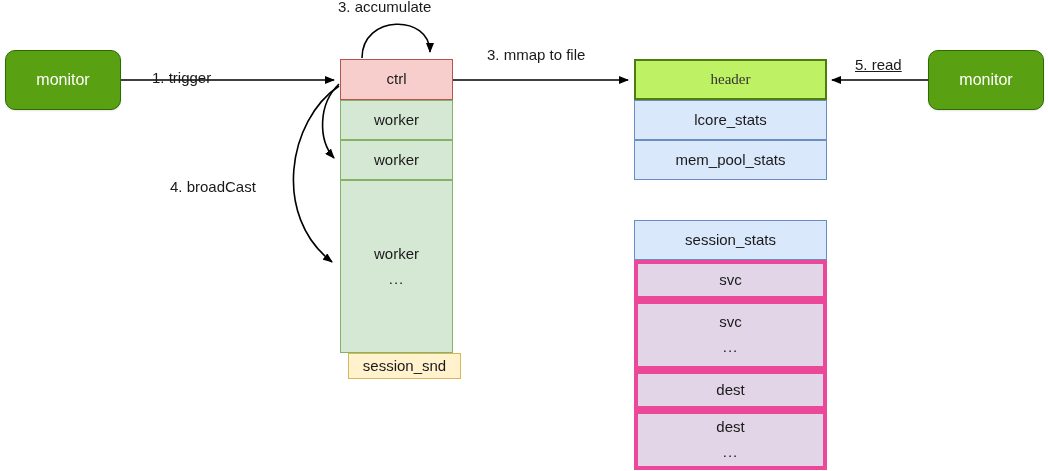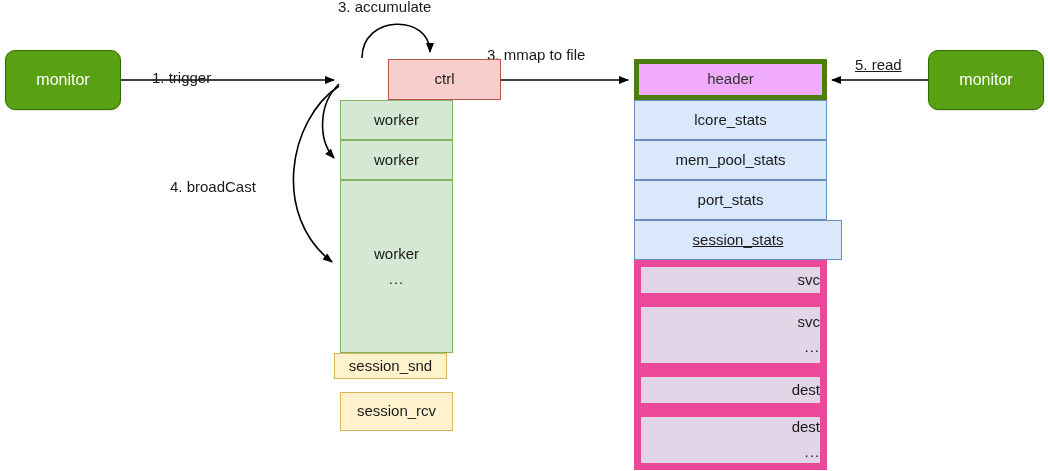--- a/index.html
+++ b/index.html
@@ -55,32 +55,32 @@
   .worker-box {
     background: #d5e8d4;
     border: 1px solid #82b366;
     text-align: center;
   }
   .session-box {
     background: #fff2cc;
     border: 1px solid #d6b656;
   }
   .header-box {
-    background: #f0abfc;
-    border: 5px solid #4d7c0f;
+    background: #bef264;
+    border: 2px solid #4d7c0f;
     color: #333333;
+    font-family: Liberation Serif, serif;
   }
   .stats-box {
     background: #dae8fc;
     border: 1px solid #6c8ebf;
   }
   .svc-box {
     background: #e1d5e7;
-    border: 7px solid #ec4899;
-    align-items: flex-end;
+    border: 4px solid #ec4899;
   }
   .ellipsis {
     font-size: 15px;
     letter-spacing: 1px;
     margin-top: 6px;
     color: #1a1a1a;
   }
   .edge-label {
     position: absolute;
     font-size: 15px;
@@ -125,62 +125,56 @@
   <div class="edge-label" style="left:855px; top:56px;text-decoration:underline;">5. read</div>
 
   <div class="node monitor" style="left:5px; top:50px; width:116px; height:60px;">
     <span>monitor</span>
   </div>
 
   <div class="node monitor" style="left:928px; top:50px; width:116px; height:60px;">
     <span>monitor</span>
   </div>
 
-  <div class="node ctrl-box" style="left:340px; top:59px; width:113px; height:41px;margin-left:48px;">
+  <div class="node ctrl-box" style="left:340px; top:59px; width:113px; height:41px;">
     <span>ctrl</span>
   </div>
 
   <div class="node worker-box" style="left:340px; top:100px; width:113px; height:40px;">
     <span>worker</span>
   </div>
 
   <div class="node worker-box" style="left:340px; top:140px; width:113px; height:40px;">
     <span>worker</span>
   </div>
 
   <div class="node worker-box" style="left:340px; top:180px; width:113px; height:173px;">
     <span>worker</span>
     <span class="ellipsis">...</span>
   </div>
 
-  <div class="node session-box" style="left:334px; top:353px; width:113px; height:26px;">
+  <div class="node session-box" style="left:348px; top:353px; width:113px; height:26px;">
     <span>session_snd</span>
   </div>
 
-  <div class="node session-box" style="left:340px; top:392px; width:113px; height:39px;">
-    <span>session_rcv</span>
-  </div>
 
   <div class="node header-box" style="left:634px; top:59px; width:193px; height:41px;">
     <span>header</span>
   </div>
 
   <div class="node stats-box" style="left:634px; top:100px; width:193px; height:40px;">
     <span>lcore_stats</span>
   </div>
 
   <div class="node stats-box" style="left:634px; top:140px; width:193px; height:40px;">
     <span>mem_pool_stats</span>
   </div>
 
-  <div class="node stats-box" style="left:634px; top:180px; width:193px; height:40px;">
-    <span>port_stats</span>
-  </div>
 
-  <div class="node stats-box" style="left:634px; top:220px; width:208px; height:40px;text-decoration:underline;">
+  <div class="node stats-box" style="left:634px; top:220px; width:193px; height:40px;">
     <span>session_stats</span>
   </div>
 
   <div class="node svc-box" style="left:634px; top:260px; width:193px; height:40px;">
     <span>svc</span>
   </div>
 
   <div class="node svc-box" style="left:634px; top:300px; width:193px; height:70px;">
     <span>svc</span>
     <span class="ellipsis">...</span>

